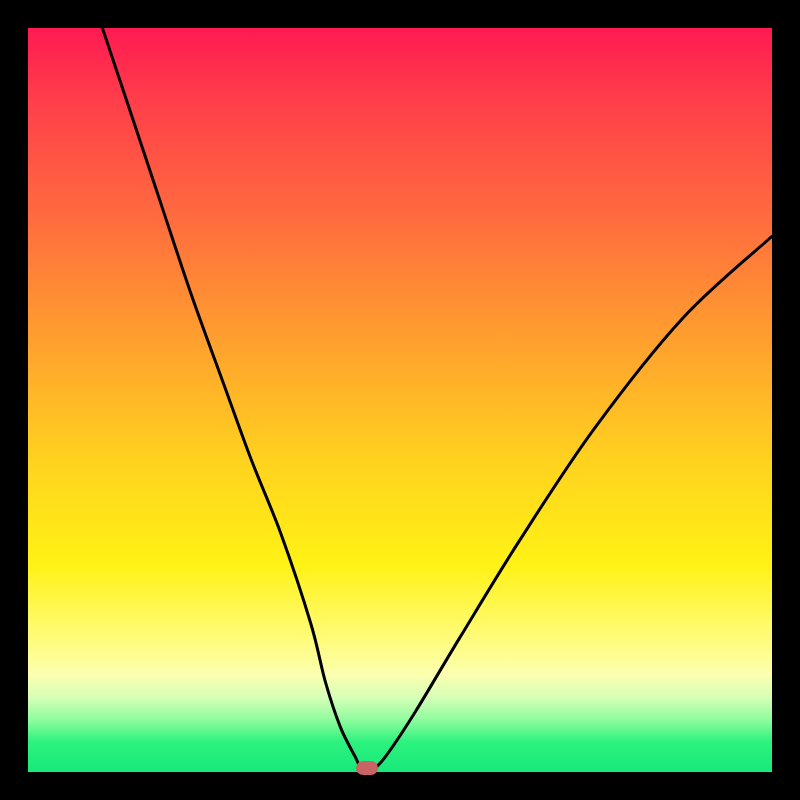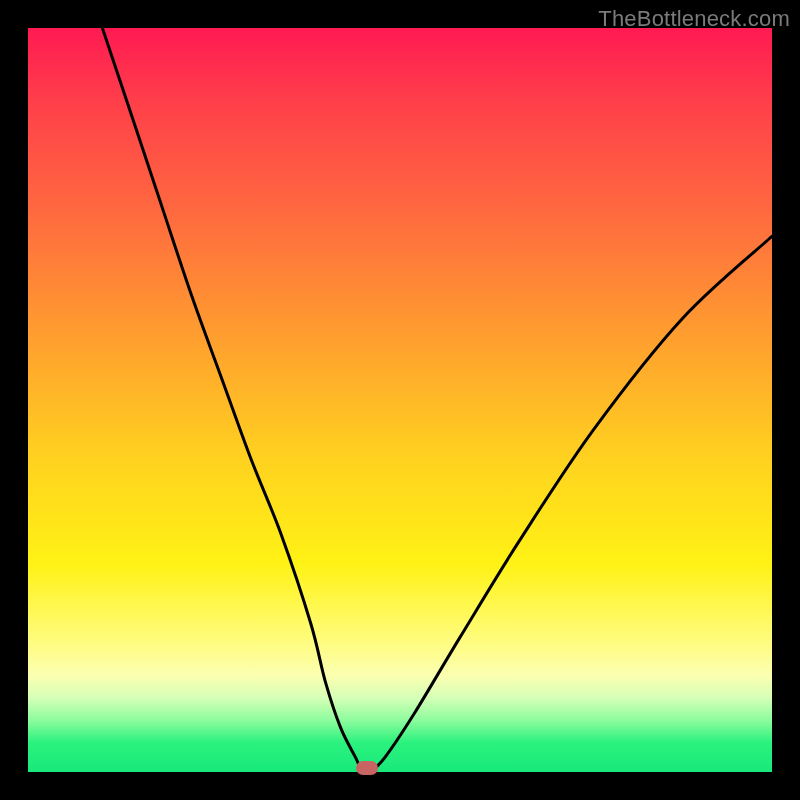--- a/index.html
+++ b/index.html
@@ -69,14 +69,13 @@
 </head>
 <body>
 
 <div class="frame">
   <div class="plot-area">
     <svg class="curve" viewBox="0 0 744 744" preserveAspectRatio="none">
       <path id="curve-path" fill="none" stroke="#000" stroke-width="3" stroke-linecap="round" stroke-linejoin="round" d="M 74.4 0.0 C 79.4 14.9, 94.2 59.5, 104.2 89.3 C 114.1 119.0, 124.0 148.8, 133.9 178.6 C 143.8 208.3, 153.8 239.3, 163.7 267.8 C 173.6 296.4, 183.5 322.4, 193.4 349.7 C 203.4 377.0, 213.3 405.5, 223.2 431.5 C 233.1 457.6, 243.0 478.6, 253.0 505.9 C 262.9 533.2, 275.3 570.4, 282.7 595.2 C 290.2 620.0, 292.6 637.4, 297.6 654.7 C 302.6 672.1, 307.5 687.0, 312.5 699.4 C 317.4 711.8, 323.6 721.7, 327.4 729.1 C 331.1 736.6, 332.3 741.5, 334.8 744.0 C 337.3 746.5, 338.5 746.5, 342.2 744.0 C 346.0 741.5, 349.7 739.0, 357.1 729.1 C 364.6 719.2, 374.5 704.3, 386.9 684.5 C 399.3 664.6, 414.2 638.6, 431.5 610.1 C 448.9 581.6, 468.7 548.1, 491.0 513.4 C 513.4 478.6, 538.2 439.0, 565.4 401.8 C 592.7 364.6, 625.0 322.4, 654.7 290.2 C 684.5 257.9, 729.1 222.0, 744.0 208.3"></path>
     </svg>
     <div id="marker" class="marker" style="left: 338.52px; top: 740px;"></div>
   </div>
-  <div class="watermark">TheBottleneck.com</div>
 </div>
 
 </body></html>

